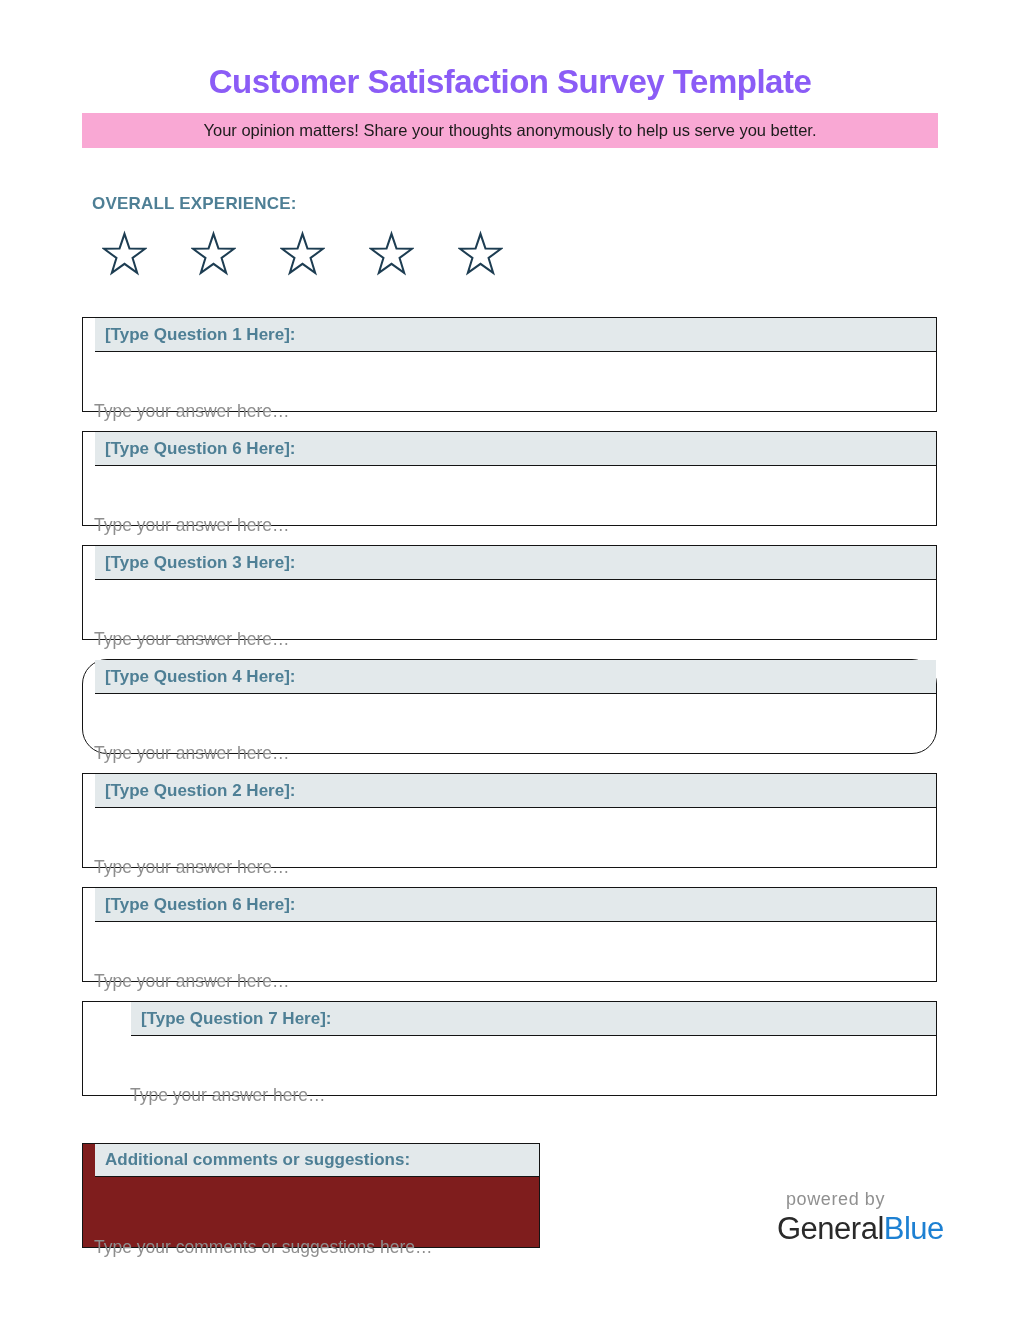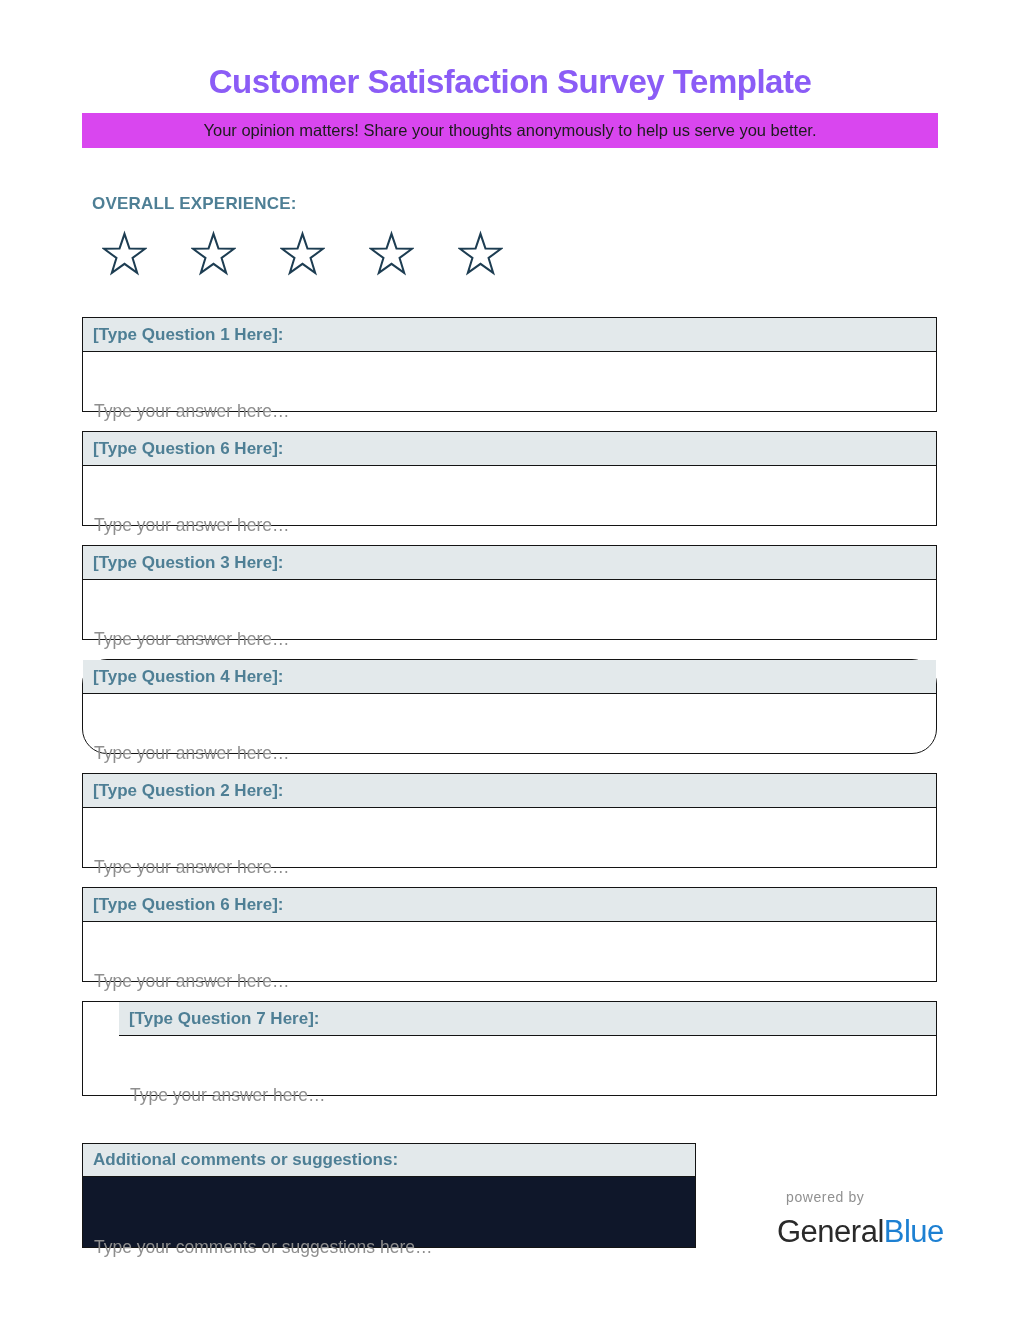--- a/index.html
+++ b/index.html
@@ -11,21 +11,21 @@
   }
   .page { position:absolute; inset:0; }
 
   .page-title {
     position:absolute; top:63px; left:0; width:100%;
     text-align:center; font-size:33px; font-weight:bold;
     color:#8b5cf6; letter-spacing:-0.5px;
   }
   .subtitle-bar {
     position:absolute; left:82px; top:113px; width:856px; height:35px;
-    background:#d946ef; display:flex; align-items:center; justify-content:center;
+    background:#f9a8d4; display:flex; align-items:center; justify-content:center;
   }
   .subtitle-text { font-size:16.5px; color:#1c1c1c; }
 
   .section-label {
     position:absolute; left:92px; top:194px;
     font-size:17px; font-weight:bold; color:#4e7f95; letter-spacing:0.2px;
   }
   .stars {
     position:absolute; left:102px; top:230px;
     display:flex; gap:44px;
@@ -33,44 +33,44 @@
   .star { width:45px; height:47px; display:inline-block; cursor:pointer; }
   .star svg { display:block; }
 
   .q-block {
     position:absolute; left:82px; width:855px; height:95px;
     border:1.5px solid #141414; background:#ffffff;
   }
   .q-header {
     height:34px; background:#e3e9eb; border-bottom:1.5px solid #141414;
     display:flex; align-items:center; padding:0 10px;
-    font-size:17px; font-weight:bold; color:#4e7f95;
+    font-size:17px; font-weight:bold; color:#4e7f95;margin-left:12px;
   }
   .q-answer {
     height:58px; display:flex; align-items:flex-end; padding:0 11px;margin-top:12px;
   }
   .placeholder { font-size:17.5px; color:#8e8e8e; }
 
   .q1{top:317px;} .q2{top:431px;} .q3{top:545px;} .q4{top:659px;border-radius:25px;}
   .q5{top:773px;} .q6{top:887px;} .q7{top:1001px;padding-left:36px;}
 
   .comments-block {
-    position:absolute; left:82px; top:1143px; width:614px; height:105px;
-    border:1.5px solid #141414; background:#0f172a;
+    position:absolute; left:82px; top:1143px; width:458px; height:105px;
+    border:1.5px solid #141414; background:#7f1d1d;
   }
   .comments-block .q-header { height:33px; }
   .comments-block .q-answer { height:69px; }
 
   .logo {
     position:absolute; left:777px; top:1189px;
   }
   .powered-by {
-    font-size:14px; color:#909090; letter-spacing:0.6px; padding-left:9px;
+    font-size:18px; color:#909090; letter-spacing:0.6px; padding-left:9px;
   }
-  .brand { font-size:31px; letter-spacing:-0.5px; margin-top:9px; }
+  .brand { font-size:31px; letter-spacing:-0.5px; margin-top:1px; }
   .brand-first { color:#2a2a2a; }
   .brand-second { color:#1d80d2; }
 </style>
 </head>
 <body>
 
 <div class="page">
 
   <h1 class="page-title">Customer Satisfaction Survey Template</h1>
 

